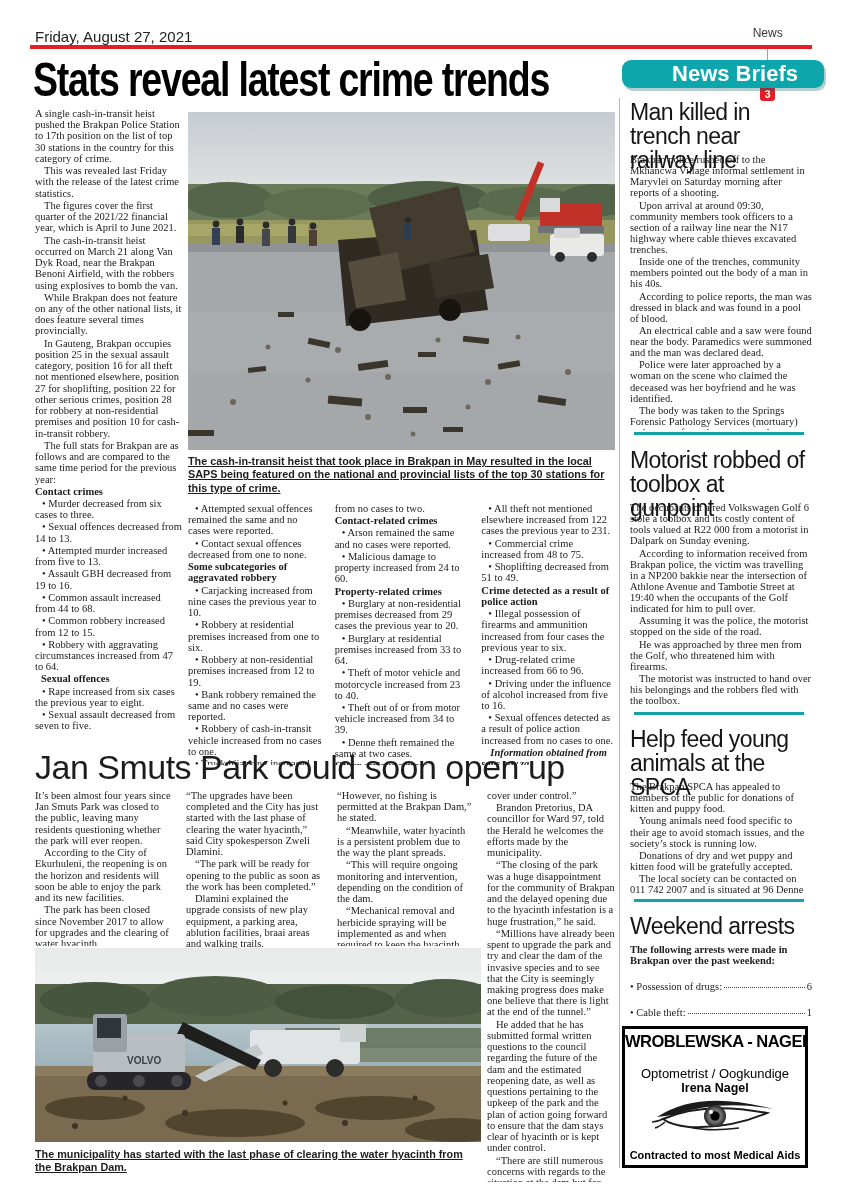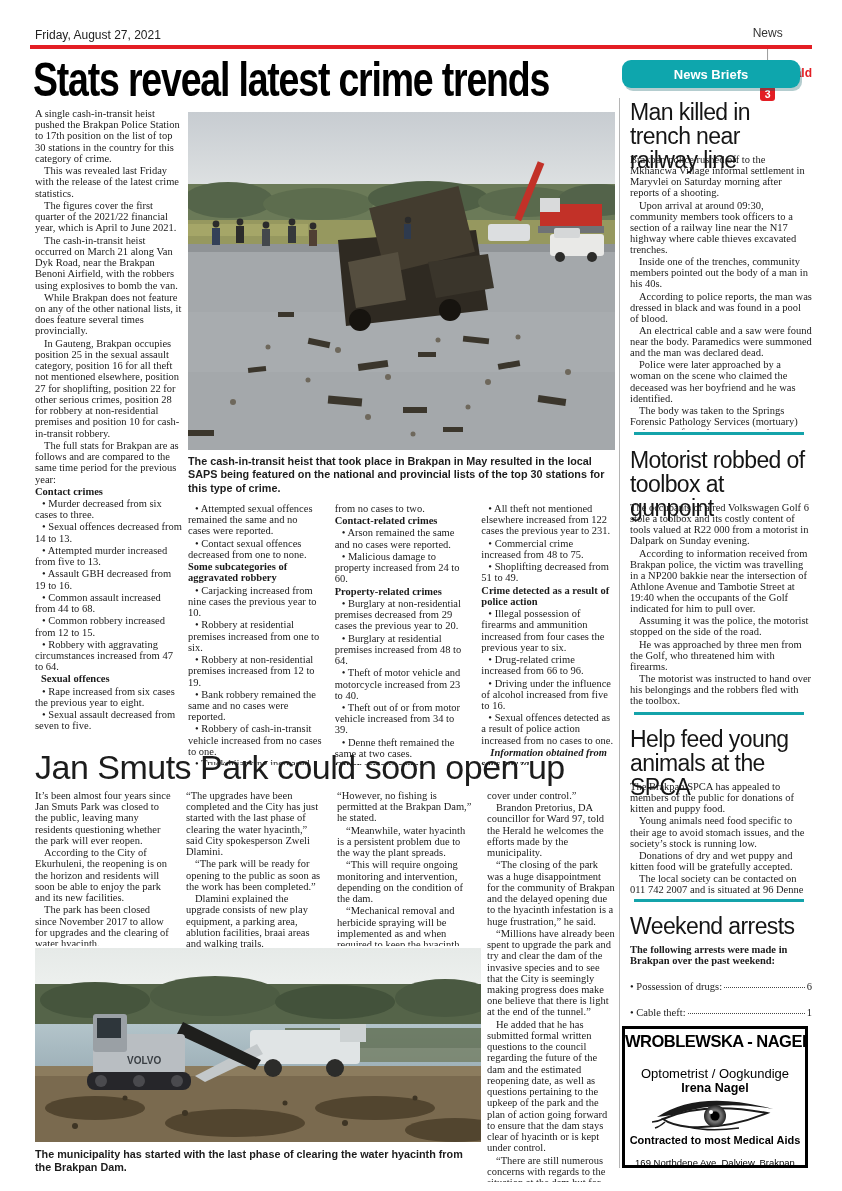--- a/index.html
+++ b/index.html
@@ -1,48 +1,48 @@
 <!DOCTYPE html>
 <html><head>
 <meta charset="utf-8">
 <style>
   html,body{margin:0;padding:0;background:#e9e7e2;}
   #page{position:relative;width:842px;height:1191px;background:#ffffff;margin:0 auto;overflow:hidden;
         font-family:"Liberation Serif",serif;color:#1b1b1b;}
   
-  .hdr-date{position:absolute;left:35px;top:28px;font-family:"Liberation Sans",sans-serif;font-size:12px;color:#222;}
+  .hdr-date{position:absolute;left:35px;top:28px;font-family:"Liberation Sans",sans-serif;font-size:15px;color:#222;}
   .hdr-right{position:absolute;right:30px;top:26px;display:flex;align-items:center;gap:6px;
              font-family:"Liberation Sans",sans-serif;font-size:12px;flex-direction:column;}
   .hdr-section{color:#333;}
   .hdr-sep{color:#999;}
   .hdr-masthead{color:#e31e24;font-weight:bold;}
   .hdr-pagenum{background:#e31e24;color:#fff;font-weight:bold;font-size:10.5px;width:15px;height:15px;
                border-radius:3px;display:flex;align-items:center;justify-content:center;}
   .red-rule{position:absolute;left:30px;top:45px;width:782px;height:4px;background:#e31e24;}
   
   .main-headline{position:absolute;left:33px;top:52px;width:600px;font-family:"Liberation Sans",sans-serif;
                  font-size:48px;font-weight:800;letter-spacing:-1.5px;color:#000;white-space:nowrap;
                  transform:scaleX(0.78);transform-origin:left top;}
   .briefs-banner{position:absolute;left:622px;top:60px;width:178px;height:28px;background:#0ea6ad;border-radius:9px;
                  box-shadow:2px 3px 0 rgba(6,90,95,.30);display:flex;align-items:center;justify-content:center;
-                 font-family:"Liberation Sans",sans-serif;font-weight:bold;font-size:13px;color:#fff;}
+                 font-family:"Liberation Sans",sans-serif;font-weight:bold;font-size:22px;color:#fff;padding-left:24px;}
   
   .col{font-size:10.5px;line-height:1.07;overflow:hidden;}
   .para{margin:0 0 1px 0;}
   .para.first{text-indent:0;}
   .para.p{text-indent:9px;}
   .para.b{text-indent:7px;}
   .para.h{font-weight:bold;text-indent:0;}
   .para.h2{font-weight:bold;text-indent:6px;}
   .para.i{font-style:italic;font-weight:bold;text-indent:9px;}
   .crime-col1{position:absolute;left:35px;top:108px;width:148px;height:652px;}
   .crime-cols{position:absolute;left:188px;top:503px;width:427px;height:262px;display:flex;gap:13px;}
   .crime-cols .col{flex:1;}
   .photo1{position:absolute;left:188px;top:112px;width:427px;height:338px;background:#cfd3d6;}
-  .caption{font-family:"Liberation Sans",sans-serif;font-size:10.8px;font-weight:600;color:#1d1d1d;line-height:1.25;}
+  .caption{font-family:"Liberation Sans",sans-serif;font-size:10.8px;font-weight:600;color:#1d1d1d;line-height:1.25;text-decoration:underline;}
   .caption1{position:absolute;left:188px;top:455px;width:427px;}
   
   .park-headline{position:absolute;left:35px;top:748px;width:600px;font-family:"Liberation Sans",sans-serif;
                  font-size:34px;font-weight:400;letter-spacing:-0.5px;color:#1c1c1c;white-space:nowrap;}
   .park-col1{position:absolute;left:35px;top:790px;width:137px;height:156px;}
   .park-col2{position:absolute;left:186px;top:790px;width:138px;height:176px;}
   .park-col3{position:absolute;left:337px;top:790px;width:137px;height:156px;}
   .park-col4{position:absolute;left:487px;top:790px;width:128px;height:392px;}
   .photo2{position:absolute;left:35px;top:948px;width:446px;height:194px;background:#d8dcda;}
   .caption2{position:absolute;left:35px;top:1148px;width:446px;}
@@ -56,21 +56,21 @@
   .arrest-row{display:flex;align-items:baseline;margin:15px 0;}
   .arrest-row .al{white-space:nowrap;}
   .arrest-row .dots{flex:1;border-bottom:1px dotted #444;margin:0 2px;transform:translateY(-2px);}
   .arrest-row .av{white-space:nowrap;}
   
   .ad{position:absolute;left:622px;top:1026px;width:186px;height:142px;border:3px solid #000;background:#fff;
       box-sizing:border-box;text-align:center;font-family:"Liberation Sans",sans-serif;color:#000;overflow:hidden;}
   .ad-name{font-size:16.5px;font-weight:800;letter-spacing:-0.5px;margin-top:3px;white-space:nowrap;}
   .ad-sub{font-size:13px;margin-top:15px;}
   .ad-person{font-size:12.5px;font-weight:bold;}
-  .ad-line1{font-size:11px;font-weight:800;white-space:nowrap;margin-top:1px;}
+  .ad-line1{font-size:11px;font-weight:800;white-space:nowrap;margin-top:16px;}
   .ad-addr{font-size:9.5px;margin-top:11px;}
   .ad-telweb{font-size:8.3px;font-weight:bold;margin-top:1px;display:flex;justify-content:center;gap:7px;white-space:nowrap;}
   .ad-email{font-size:8.3px;font-weight:bold;}
   .ad-eye{display:block;margin:0 auto;}
 </style>
 </head>
 <body>
 
 <div id="page">
 
@@ -205,21 +205,21 @@
         <p class="para b">• Robbery of cash-in-transit vehicle increased from no cases to one.</p>
         <p class="para b">• Truck hijacking increased</p>
       </div>
     <div class="col">
         <p class="para first">from no cases to two.</p>
         <p class="para h">Contact-related crimes</p>
         <p class="para b">• Arson remained the same and no cases were reported.</p>
         <p class="para b">• Malicious damage to property increased from 24 to 60.</p>
         <p class="para h">Property-related crimes</p>
         <p class="para b">• Burglary at non-residential premises decreased from 29 cases the previous year to 20.</p>
-        <p class="para b">• Burglary at residential premises increased from 48 to 64.</p>
+        <p class="para b">• Burglary at residential premises increased from 33 to 64.</p>
         <p class="para b">• Theft of motor vehicle and motorcycle increased from 23 to 40.</p>
         <p class="para b">• Theft out of or from motor vehicle increased from 34 to 39.</p>
         <p class="para b">• Denne theft remained the same at two cases.</p>
         <p class="para h">Other serious crimes</p>
       </div>
     <div class="col">
         <p class="para b">• All theft not mentioned elsewhere increased from 122 cases the previous year to 231.</p>
         <p class="para b">• Commercial crime increased from 48 to 75.</p>
         <p class="para b">• Shoplifting decreased from 51 to 49.</p>
         <p class="para h">Crime detected as a result of police action</p>

